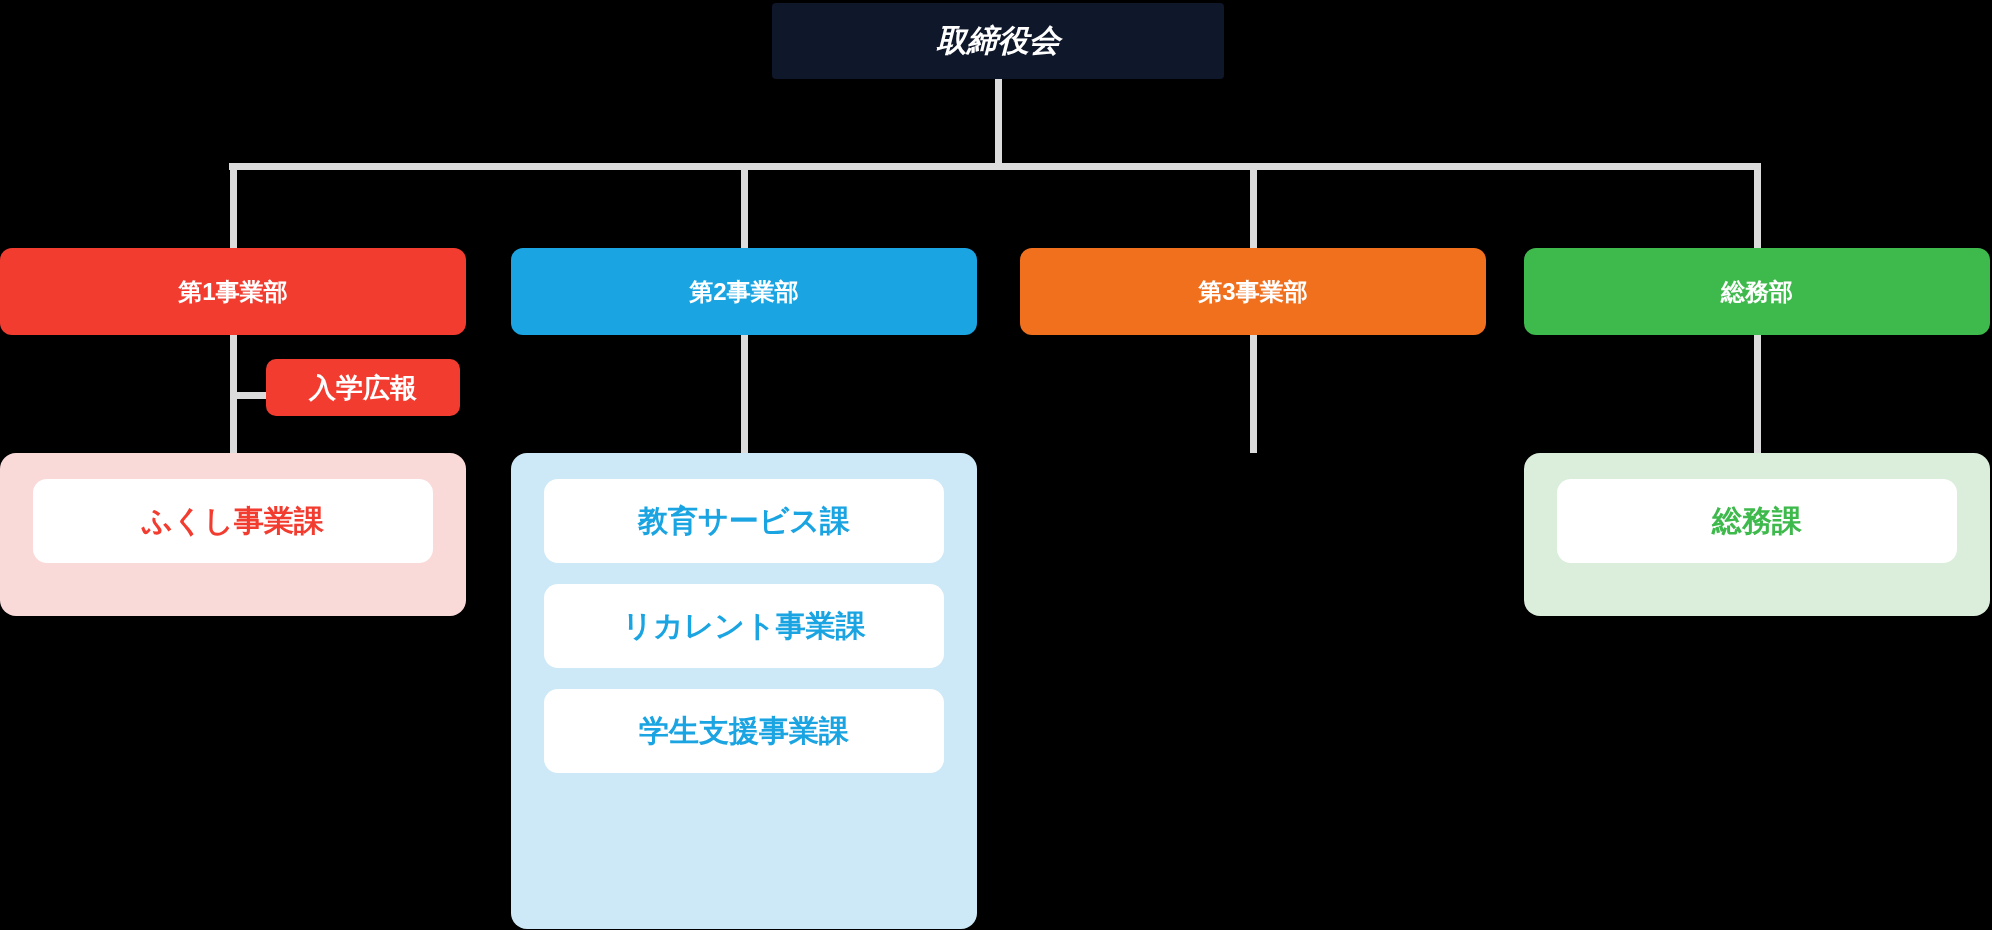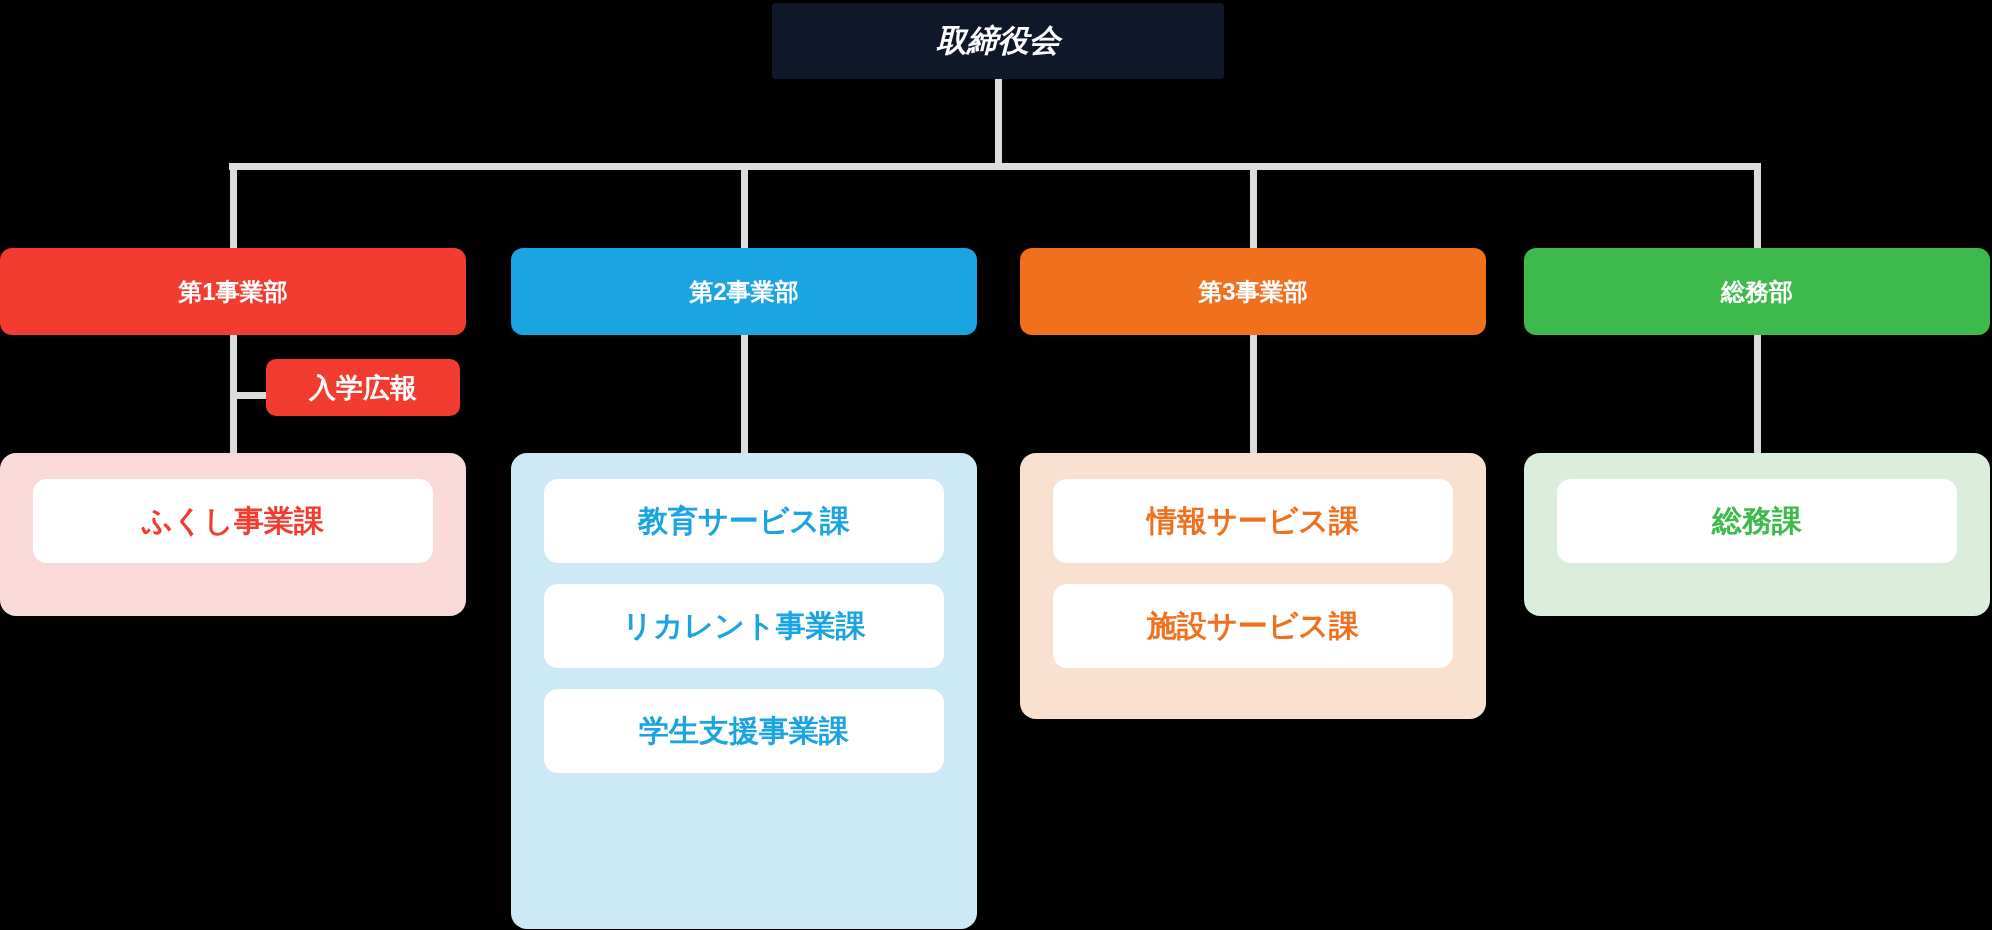--- a/index.html
+++ b/index.html
@@ -126,22 +126,18 @@
   <div class="group group-1">
     <div class="unit unit-red">ふくし事業課</div>
   </div>
 
   <div class="group group-2">
     <div class="unit unit-blue">教育サービス課</div>
     <div class="unit unit-blue">リカレント事業課</div>
     <div class="unit unit-blue">学生支援事業課</div>
   </div>
 
-  <div class="group group-3">
-    <div class="unit unit-orange">情報サービス課</div>
-    <div class="unit unit-orange">施設サービス課</div>
-  </div>
 
   <div class="group group-4">
     <div class="unit unit-green">総務課</div>
   </div>
 
 </div>
 
 </body></html>

